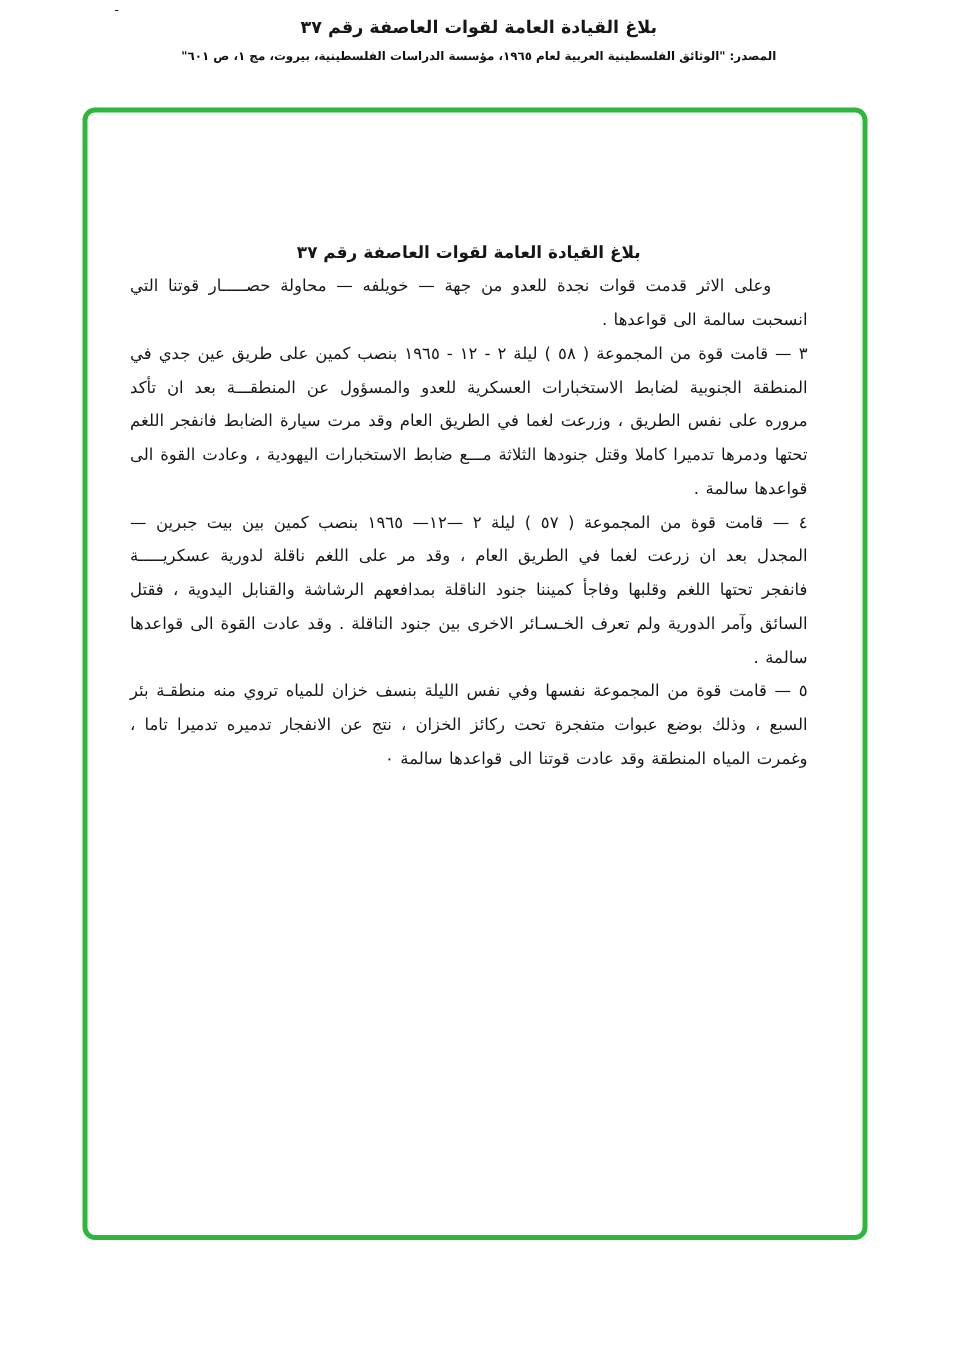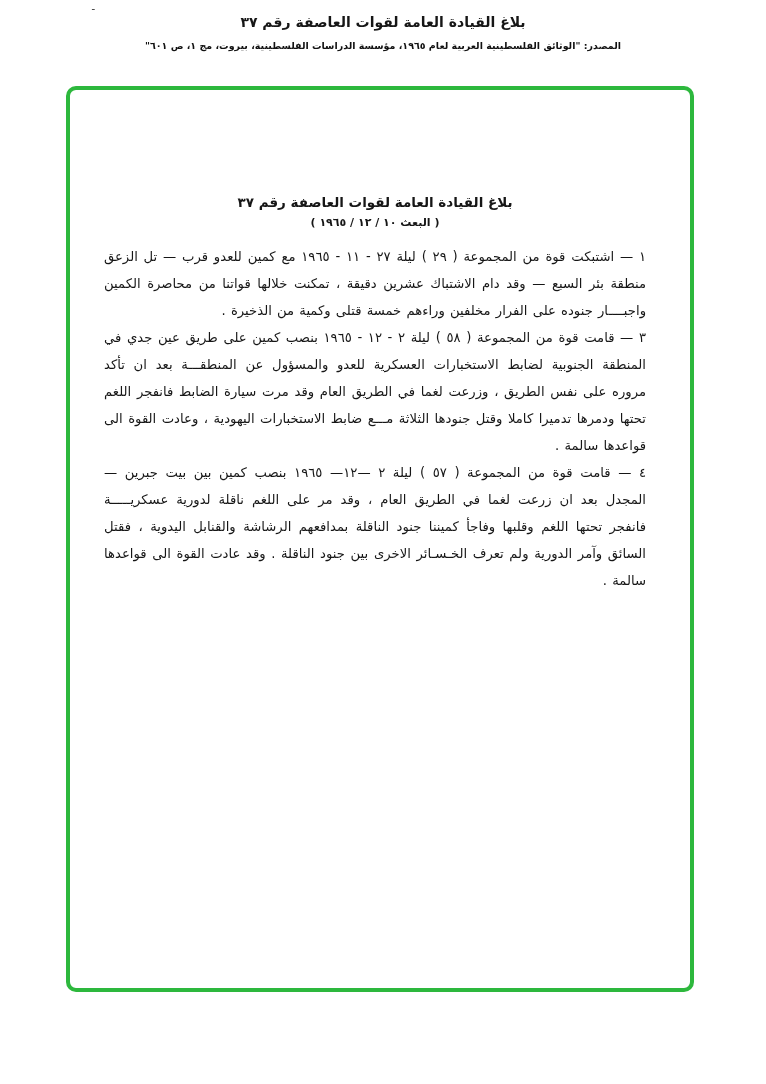--- a/index.html
+++ b/index.html
@@ -96,18 +96,18 @@
 <div class="top-mark">ـ</div>
 
 <header class="page-header">
   <h1 class="title">بلاغ القيادة العامة لقوات العاصفة رقم ٣٧</h1>
   <div class="source">المصدر: "الوثائق الفلسطينية العربية لعام ١٩٦٥، مؤسسة الدراسات الفلسطينية، بيروت، مج ١، ص ٦٠١"</div>
 </header>
 
 <div class="scan-frame" style="border-color: rgb(45, 184, 61);">
   <div class="doc">
     <h2 class="doc-title">بلاغ القيادة العامة لقوات العاصفة رقم ٣٧</h2>
-    <div class="doc-subtitle">( البعث ١٠ / ١٢ / ١٩٦٥ )</div>
-    <p>١ — اشتبكت قوة من المجموعة ( ٢٩ ) ليلة ٢٧ - ١١ - ١٩٦٥ مع كمين للعدو قرب — تل الزعق منطقة بئر السبع — وقد دام الاشتباك عشرين دقيقة ، تمكنت خلالها قواتنا من محاصرة الكمين واجبــــار جنوده على الفرار مخلفين وراءهم خمسة قتلى وكمية من الذخيرة .</p>
+    <p class="indent">وعلى الاثر قدمت قوات نجدة للعدو من جهة — خويلفه — محاولة حصـــــار قوتنا التي انسحبت سالمة الى قواعدها .</p>
     <p>٣ — قامت قوة من المجموعة ( ٥٨ ) ليلة ٢ - ١٢ - ١٩٦٥ بنصب كمين على طريق عين جدي في المنطقة الجنوبية لضابط الاستخبارات العسكرية للعدو والمسؤول عن المنطقـــة بعد ان تأكد مروره على نفس الطريق ، وزرعت لغما في الطريق العام وقد مرت سيارة الضابط فانفجر اللغم تحتها ودمرها تدميرا كاملا وقتل جنودها الثلاثة مـــع ضابط الاستخبارات اليهودية ، وعادت القوة الى قواعدها سالمة .</p>
     <p>٤ — قامت قوة من المجموعة ( ٥٧ ) ليلة ٢ —١٢— ١٩٦٥ بنصب كمين بين بيت جبرين — المجدل بعد ان زرعت لغما في الطريق العام ، وقد مر على اللغم ناقلة لدورية عسكريـــــة فانفجر تحتها اللغم وقلبها وفاجأ كميننا جنود الناقلة بمدافعهم الرشاشة والقنابل اليدوية ، فقتل السائق وآمر الدورية ولم تعرف الخـسـائر الاخرى بين جنود الناقلة . وقد عادت القوة الى قواعدها سالمة .</p>
+    <p>٥ — قامت قوة من المجموعة نفسها وفي نفس الليلة بنسف خزان للمياه تروي منه منطقـة بئر السبع ، وذلك بوضع عبوات متفجرة تحت ركائز الخزان ، نتج عن الانفجار تدميره تدميرا تاما ، وغمرت المياه المنطقة وقد عادت قوتنا الى قواعدها سالمة ٠</p>
   </div>
 </div>
 
 </body></html>

